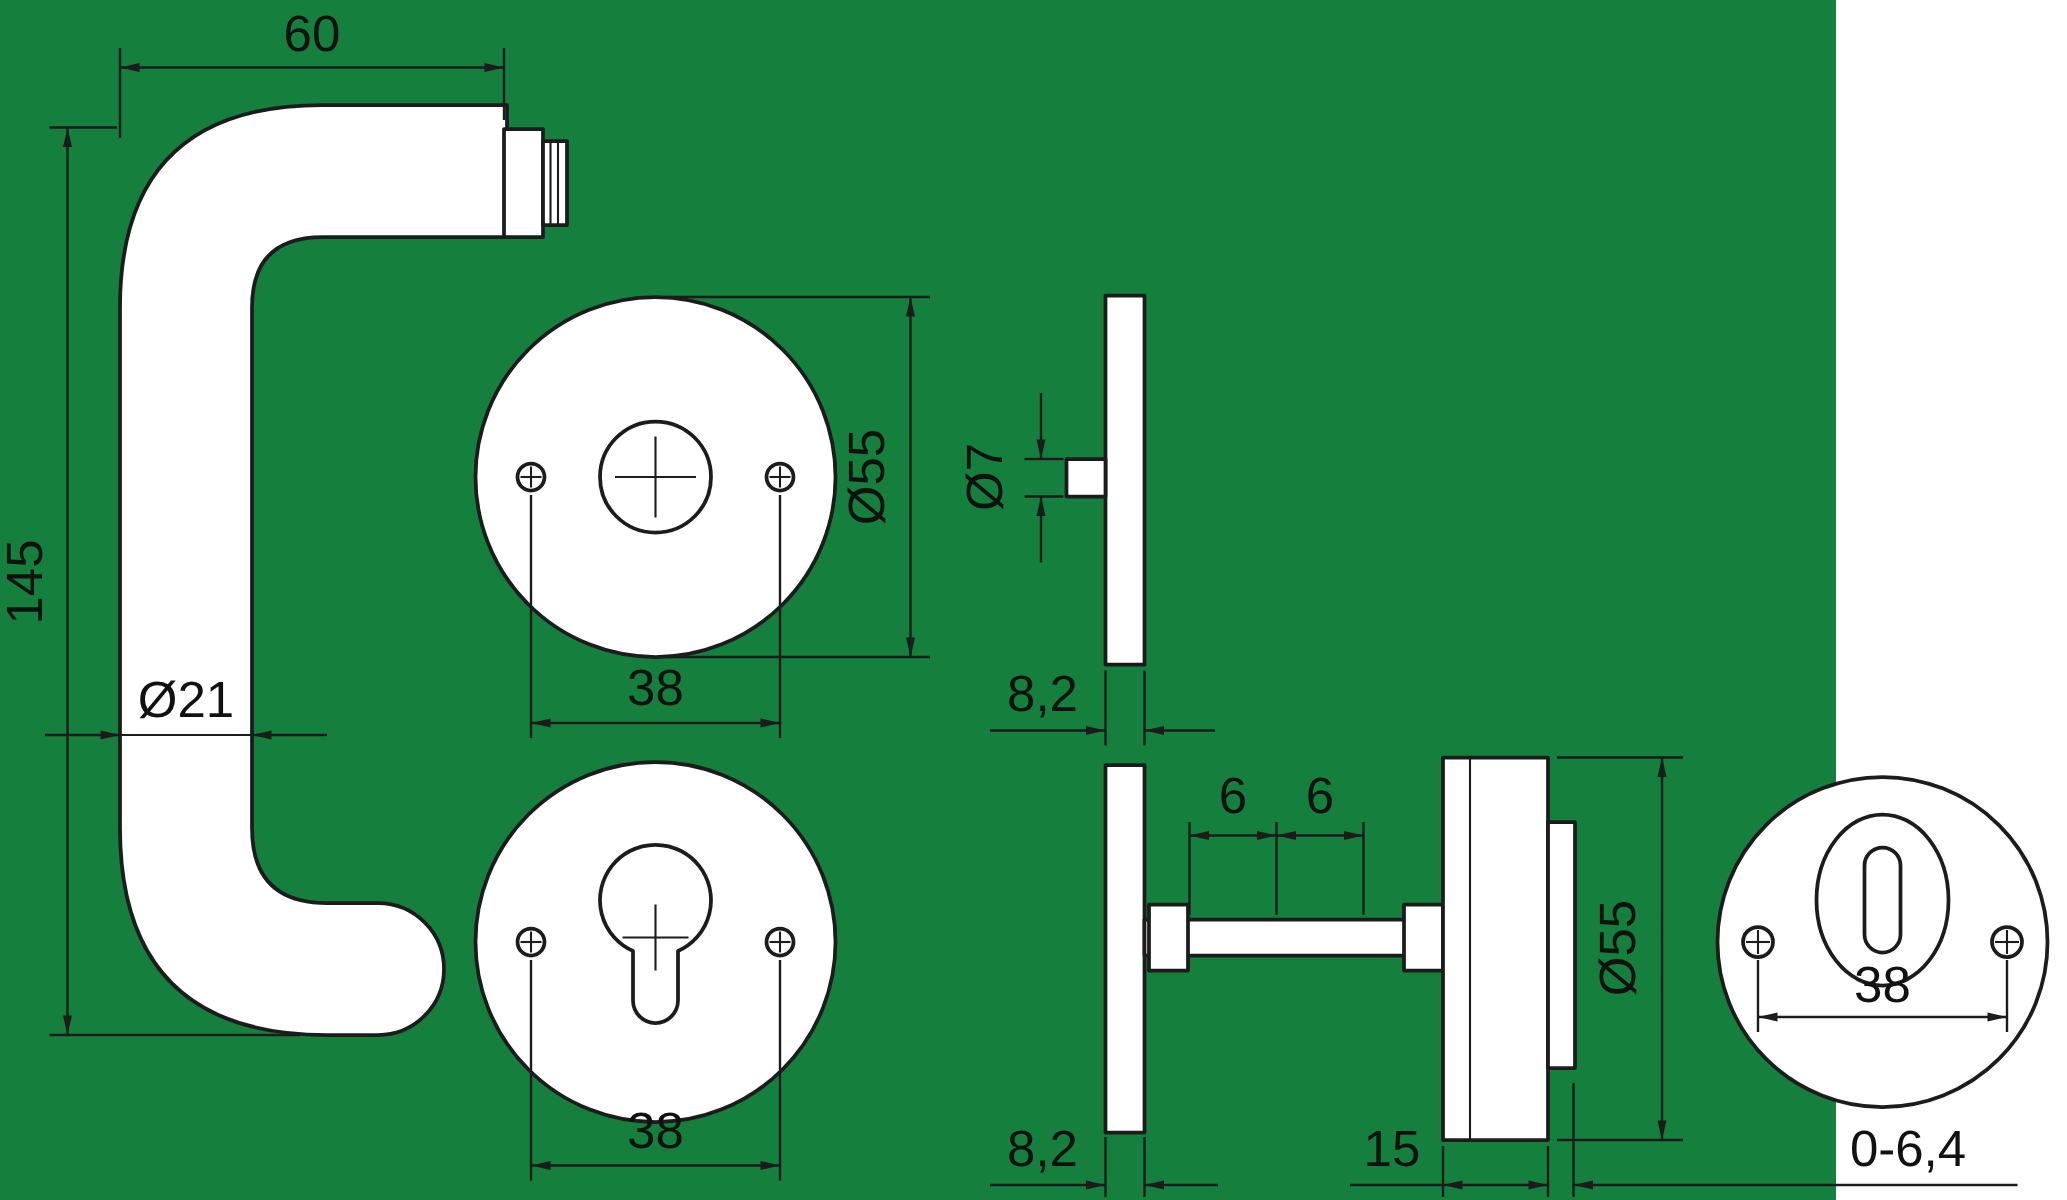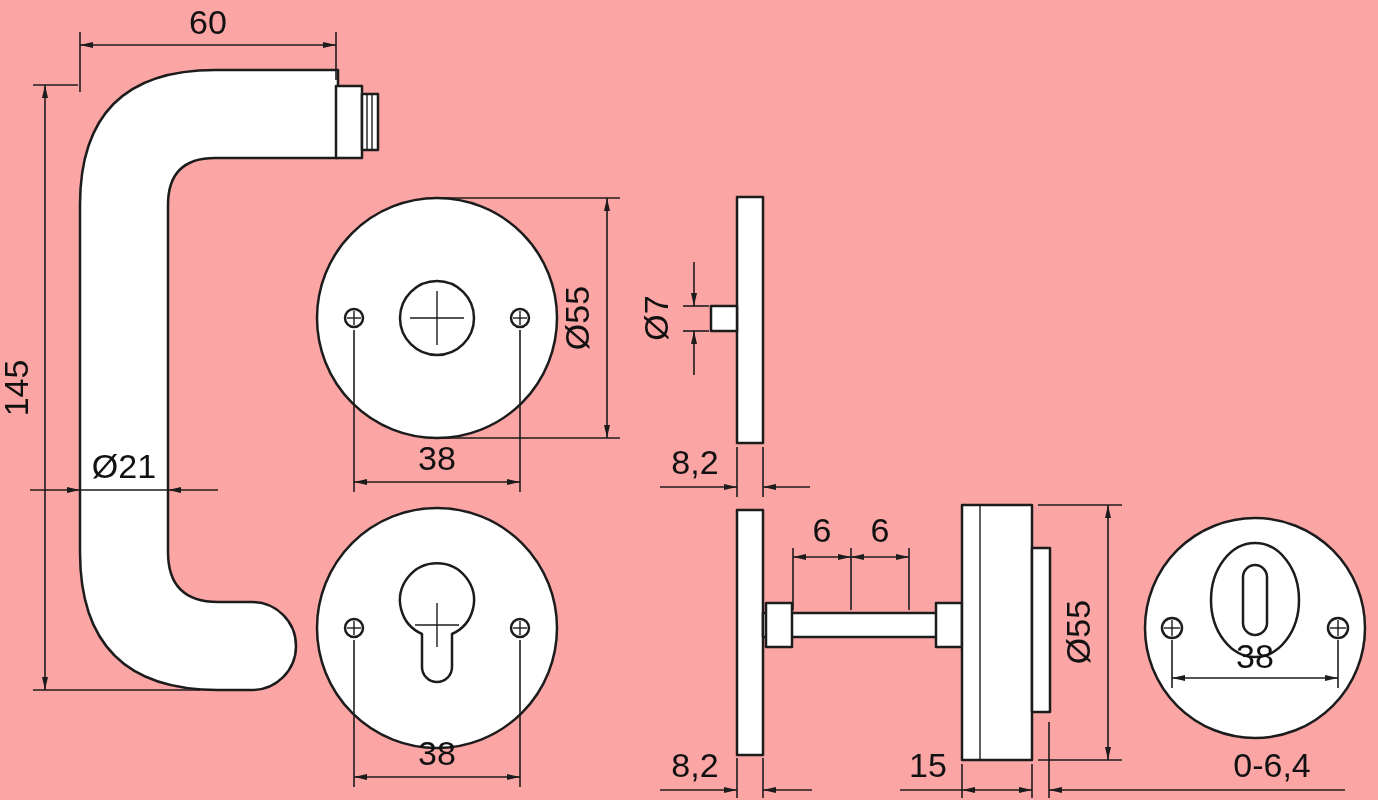--- a/index.html
+++ b/index.html
@@ -1,18 +1,18 @@
 <!DOCTYPE html>
 <html><head>
 <meta charset="utf-8">
 <style>
   * { margin:0; padding:0; box-sizing:border-box; }
   html, body { width:1378px; height:800px; background:#ffffff; overflow:hidden; }
   body { font-family:"Liberation Sans", sans-serif; }
-  .canvas { width:1378px; height:800px; background:#fca5a5; }
+  .canvas { width:1224px; height:800px; background:#15803d; }
   svg { display:block; }
   .part { fill:#ffffff; stroke:#1c1c1c; stroke-width:2.5; stroke-linejoin:round; }
   .thin { fill:none; stroke:#1c1c1c; stroke-width:1.4; }
   .dim  { fill:none; stroke:#1c1c1c; stroke-width:1.6; }
   .dimtext { font-family:"Liberation Sans", sans-serif; font-size:34px; fill:#111111; text-anchor:middle; }
 </style>
 </head>
 <body>
 
 <div class="canvas">

